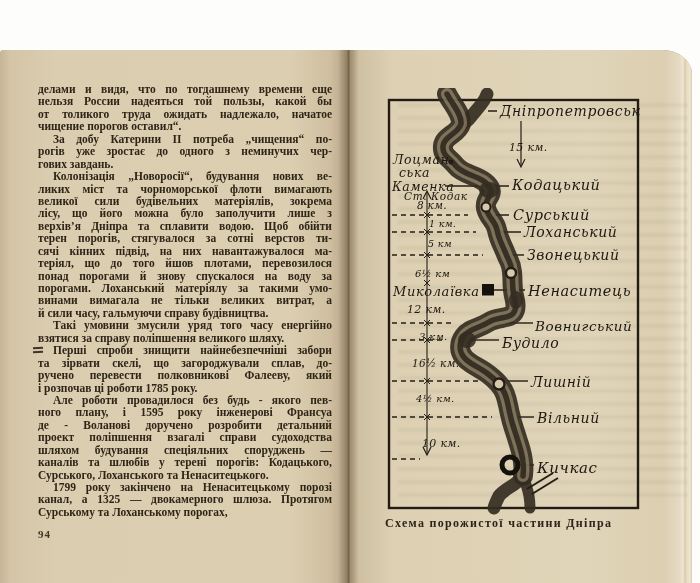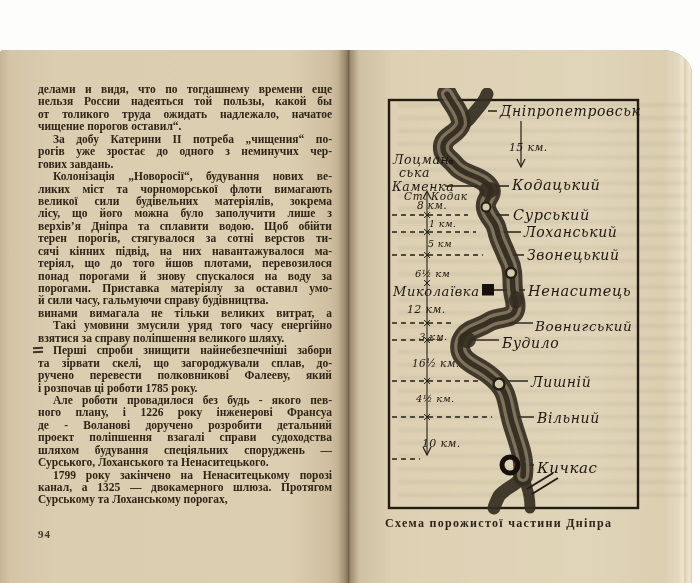--- a/index.html
+++ b/index.html
@@ -87,34 +87,35 @@
       <div class="tline end">гових завдань.</div>
       <div class="tline ind">Колонізація „Новоросії“, будування нових ве-</div>
       <div class="tline">ликих міст та чорноморської флоти вимагають</div>
       <div class="tline">великої сили будівельних матеріялів, зокрема</div>
       <div class="tline">лісу, що його можна було заполучити лише з</div>
       <div class="tline">верхів’я Дніпра та сплавити водою. Щоб обійти</div>
       <div class="tline">терен порогів, стягувалося за сотні верстов ти-</div>
       <div class="tline">сячі кінних підвід, на них навантажувалося ма-</div>
       <div class="tline">теріял, що до того йшов плотами, перевозилося</div>
       <div class="tline">понад порогами й знову спускалося на воду за</div>
-      <div class="tline">порогами. Приставка матеріялу за оставил умо-</div>
+      <div class="tline">порогами. Лоханський матеріялу за такими умо-</div>
+      <div class="tline">винами вимагала не тільки великих витрат, а</div>
       <div class="tline end">й сили часу, гальмуючи справу будівництва.</div>
-      <div class="tline">винами вимагала не тільки великих витрат, а</div>
       <div class="tline ind">Такі умовини змусили уряд того часу енергійно</div>
       <div class="tline end">взятися за справу поліпшення великого шляху.</div>
       <div class="tline ind">Перші спроби знищити найнебезпечніші забори</div>
       <div class="tline">та зірвати скелі, що загороджували сплав, до-</div>
       <div class="tline">ручено перевести полковникові Фалееву, який</div>
       <div class="tline end">і розпочав ці роботи 1785 року.</div>
       <div class="tline ind">Але роботи провадилося без будь - якого пев-</div>
-      <div class="tline">ного плану, і 1226 року інженерові Франсуа</div>
+      <div class="tline">ного плану, і 1595 року інженерові Франсуа</div>
       <div class="tline">де - Воланові доручено розробити детальний</div>
       <div class="tline">проект поліпшення взагалі справи судоходства</div>
       <div class="tline">шляхом будування спеціяльних споруджень —</div>
+      <div class="tline">каналів та шлюбів у терені порогів: Кодацького,</div>
       <div class="tline end">Сурського, Лоханського та Ненаситецького.</div>
       <div class="tline ind">1799 року закінчено на Ненаситецькому порозі</div>
       <div class="tline">канал, а 1325 — двокамерного шлюза. Протягом</div>
       <div class="tline end">Сурському та Лоханському порогах,</div>
     </div>
 
   <div class="margin-mark">
       <div></div>
       <div></div>
     </div>

